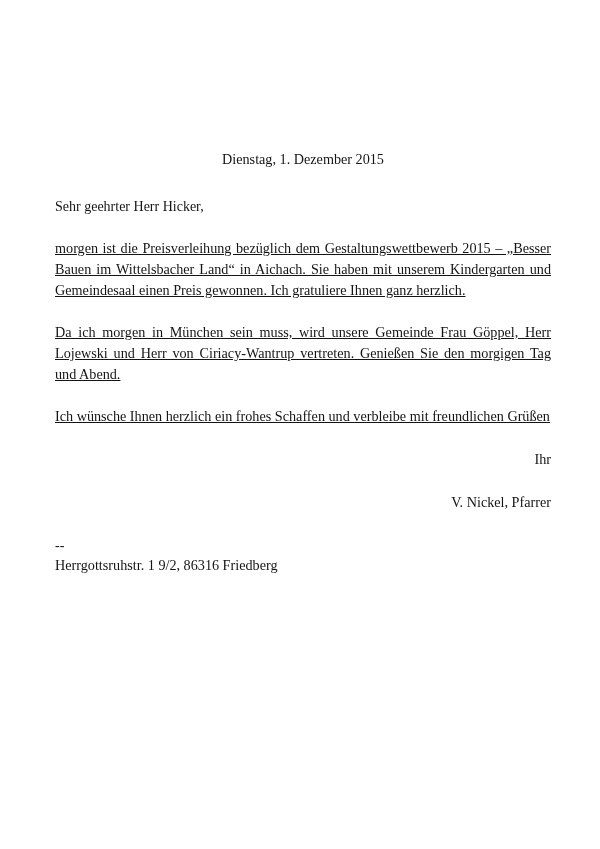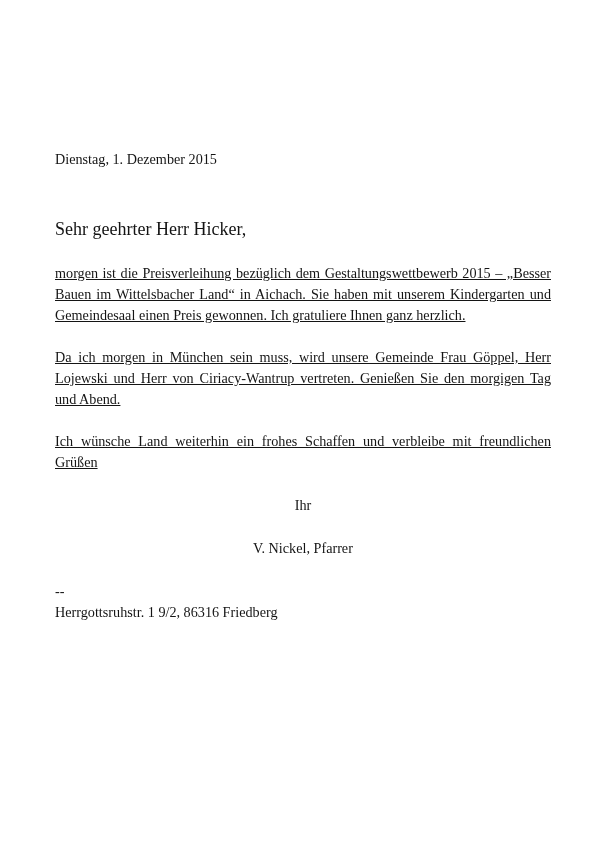--- a/index.html
+++ b/index.html
@@ -17,46 +17,46 @@
     font-family: "Liberation Serif", "DejaVu Serif", serif;
     color: #1a1a1a;
   }
   .content {
     position: absolute;
     left: 55px;
     top: 0;
     width: 496px;
   }
   .date-line {
-    text-align: left;
+    text-align: center;
     font-size: 14.2px;
     line-height: 1.3;
     margin-top: 150px;
     color: #141414;
   }
   .salutation {
-    font-size: 18px;
+    font-size: 14px;
     line-height: 1.3;
-    margin-top: 50px;
+    margin-top: 30px;
     color: #141414;
   }
   .para {
     font-size: 14.2px;
     line-height: 1.48;
     text-align: justify;
     text-justify: inter-word;
     margin-top: 21px;
     color: #141414;
     hyphens: none;
     text-decoration: underline;
   }
   .closing-line {
     font-size: 14.2px;
     line-height: 1.48;
-    text-align: center;
+    text-align: right;
     margin-top: 22px;
     color: #141414;
   }
   .sig-block {
     margin-top: 28px;
     font-size: 14.2px;
     line-height: 1.45;
     color: #141414;
   }
   .sig-block div {
@@ -74,21 +74,21 @@
 
     <div class="date-line">Dienstag, 1. Dezember 2015</div>
 
     <div class="salutation">Sehr geehrter Herr Hicker,</div>
 
     <p class="para">morgen ist die Preisverleihung bezüglich dem Gestaltungswettbewerb 2015 – „Besser Bauen im Wittelsbacher Land“  in Aichach. Sie haben mit unserem Kindergarten und Gemeindesaal einen Preis gewonnen. Ich gratuliere Ihnen ganz herzlich.</p>
 
 
     <p class="para">Da ich morgen in München sein muss, wird unsere Gemeinde Frau Göppel, Herr Lojewski und Herr von Ciriacy-Wantrup vertreten. Genießen Sie den morgigen Tag und Abend.</p>
 
-    <p class="para">Ich wünsche Land weiterhin ein frohes Schaffen und verbleibe mit freundlichen Grüßen</p>
+    <p class="para">Ich wünsche Ihnen herzlich ein frohes Schaffen und verbleibe mit freundlichen Grüßen</p>
 
     <div class="closing-line">Ihr</div>
 
     <div class="closing-line">V. Nickel, Pfarrer</div>
 
     <div class="sig-block spacer-sep">
       <div>--</div>
       <div>Herrgottsruhstr. 1 9/2, 86316 Friedberg</div>
     </div>
 

